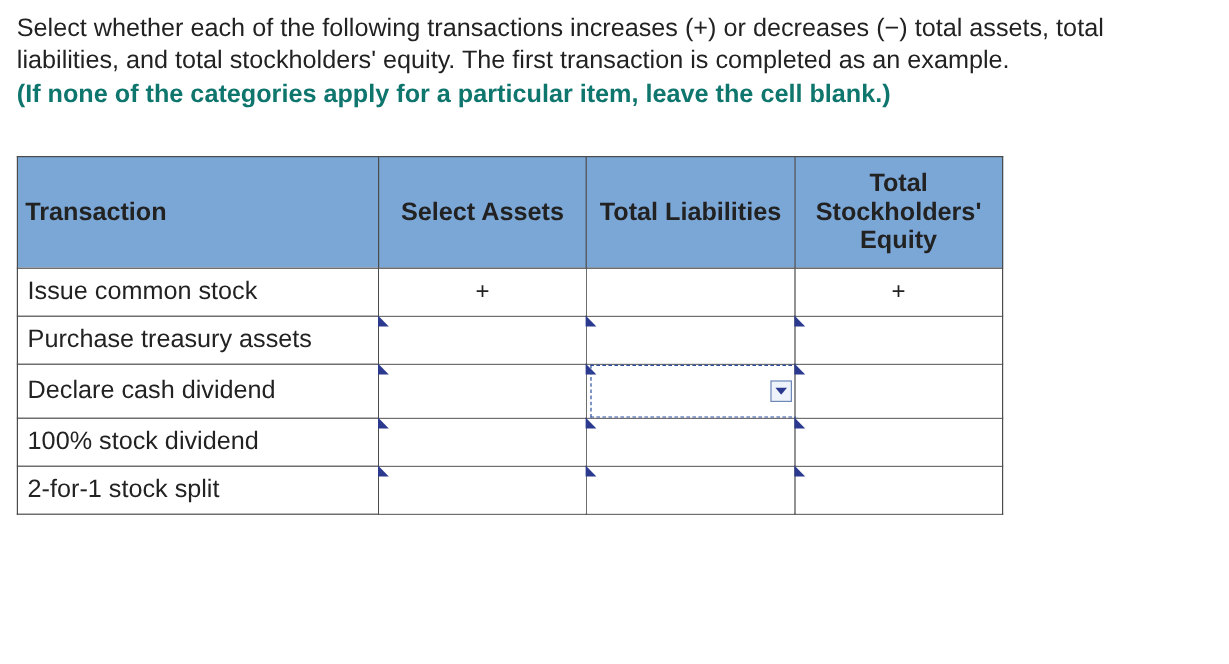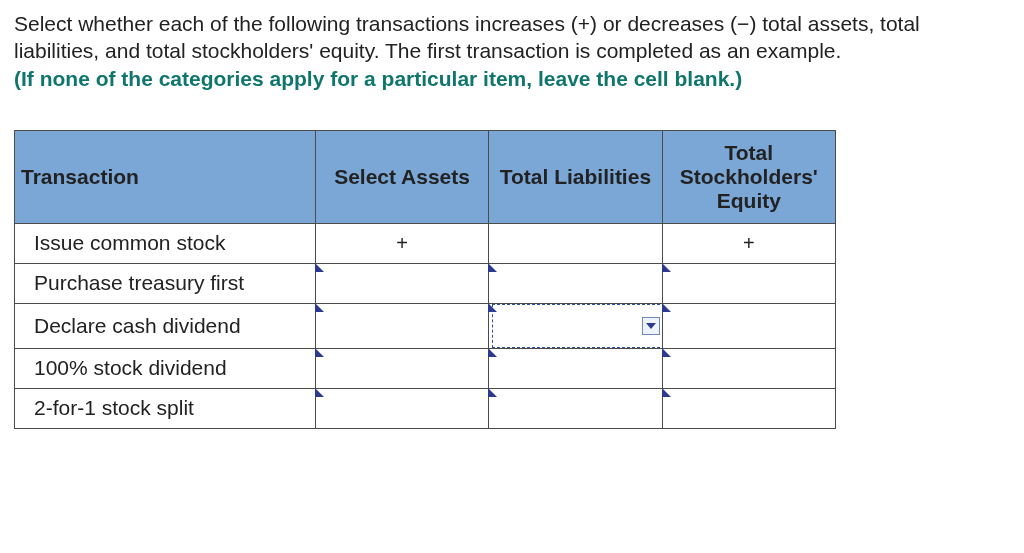--- a/index.html
+++ b/index.html
@@ -13,21 +13,21 @@
     width: 1024px;
   }
   .instructions { line-height: 1.3; margin-bottom: 38px; }
   .instructions .warn { color: #0f766e; font-weight: bold; }
   table {
     border-collapse: collapse;
     width: 822px;
   }
   th, td {
     border: 1px solid #4b4b4b;
-    padding: 6px 19px;
+    padding: 6px 8px;
     font-size: 21px;
     vertical-align: middle;
     background: #fff;
   }
   th {
     background: #7ba7d7;
     font-weight: bold;
     text-align: center;
     padding: 10px 6px;
   }
@@ -104,21 +104,21 @@
     </tr>
   </thead>
   <tbody id="tbody">
       <tr>
         <td class="label">Issue common stock</td>
         <td class="valcell"><span class="fixed">+</span></td>
         <td class="valcell"><span class="fixed"></span></td>
         <td class="valcell"><span class="fixed">+</span></td>
       </tr>
       <tr>
-        <td class="label">Purchase treasury first</td>
+        <td class="label">Purchase treasury assets</td>
         <td class="valcell">
           <div class="tri"></div>
           <div class="dd"></div>
         </td>
         <td class="valcell">
           <div class="tri"></div>
           <div class="dd"></div>
         </td>
         <td class="valcell">
           <div class="tri"></div>

